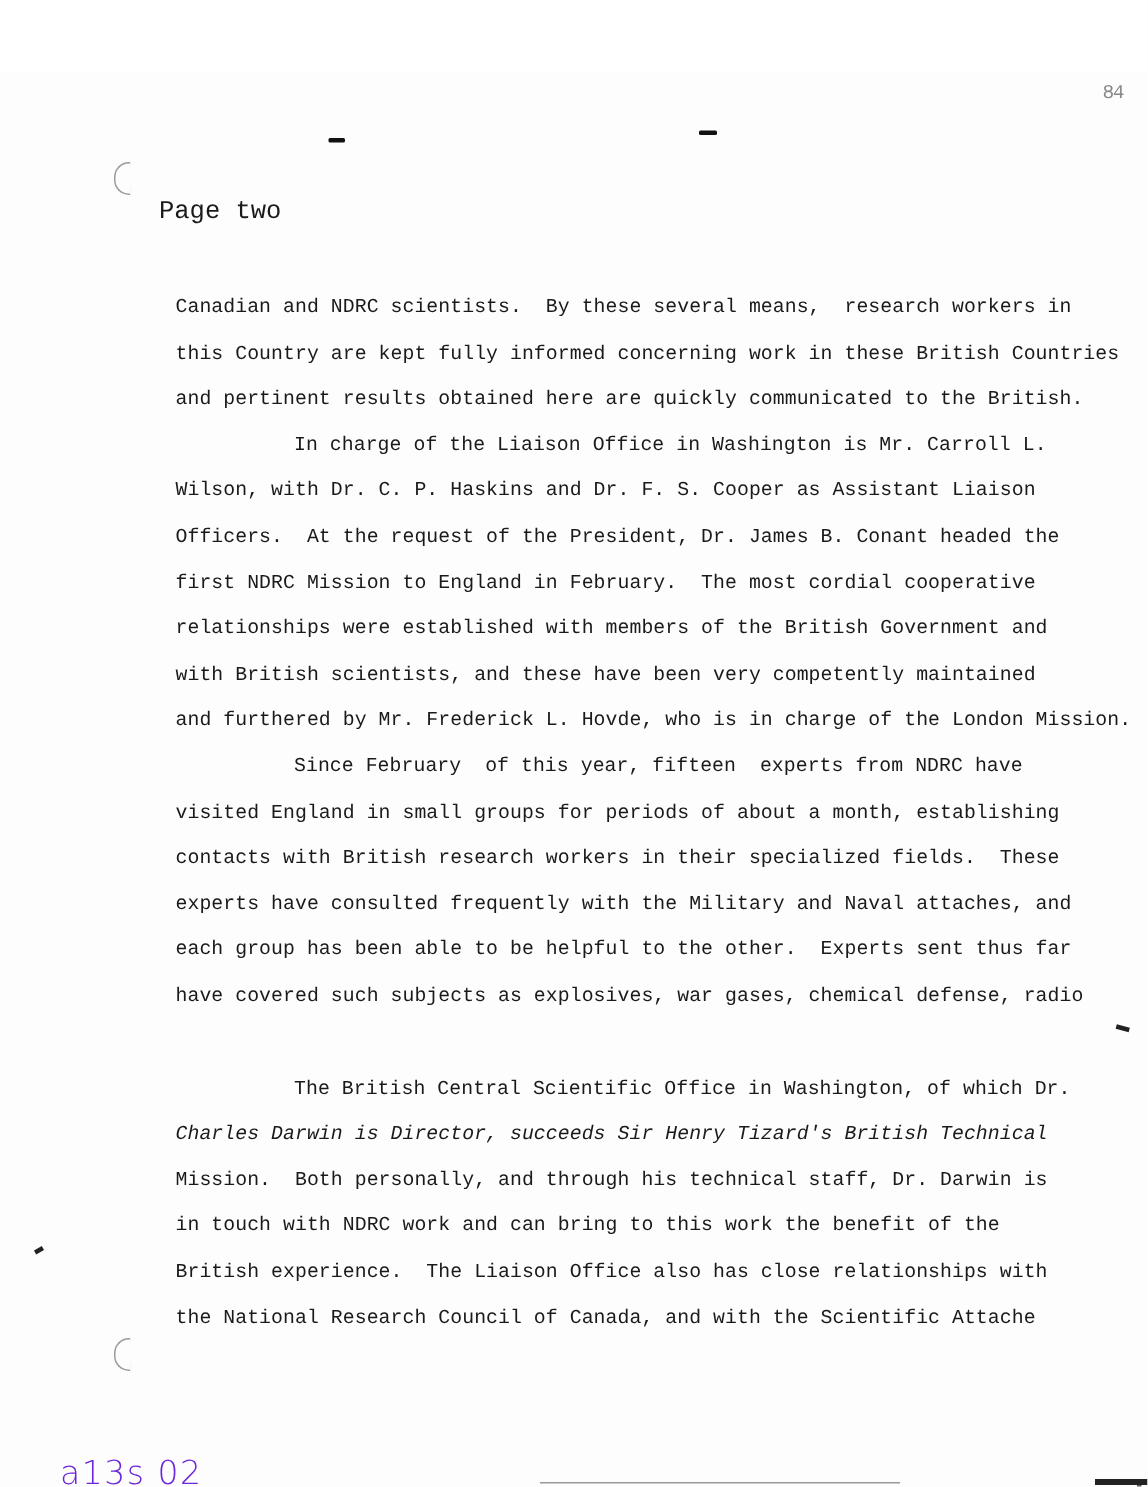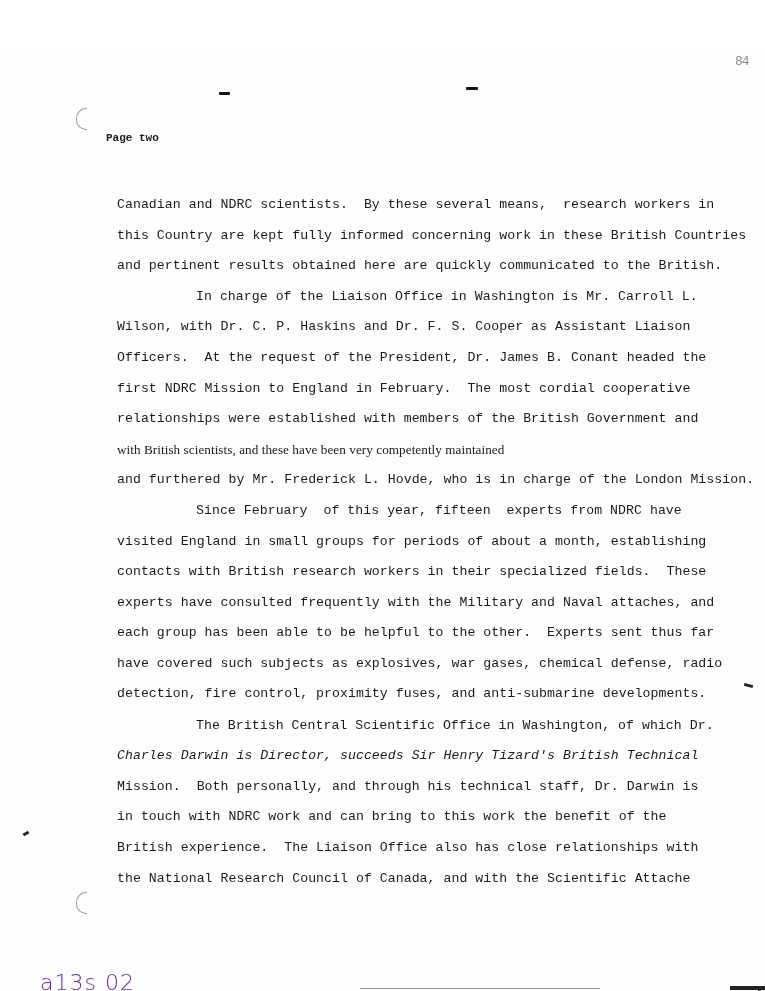--- a/index.html
+++ b/index.html
@@ -5,21 +5,21 @@
     html, body { margin: 0; padding: 0; }
     body {
       width: 765px; height: 991px; background: #ffffff; position: relative; overflow: hidden;
       font-family: "Liberation Mono", "DejaVu Sans Mono", monospace;
       color: #1a1a1a;
     }
     .page { position: absolute; left: 0; top: 16px; width: 765px; height: 991px; background: #fdfdfd; margin-top: 32px; }
     .folio { position: absolute; left: 735px; top: 6px; font-size: 13px; color: #8a8a8a; letter-spacing: -1px; }
     .dash { position: absolute; height: 3px; background: #111; border-radius: 1px; }
     .hole-mark { position: absolute; width: 10px; height: 20px; border: 1px solid #9a9a9a; border-right: none; border-radius: 10px 0 0 10px; }
-    .header { position: absolute; left: 106px; top: 84px; font-size: 11px; font-weight: bold; }
+    .header { position: absolute; left: 106px; top: 84px; font-size: 17px; }
     .line { position: absolute; font-size: 13.2px; white-space: pre; letter-spacing: 0.05px; }
     .handwritten { position: absolute; left: 40px; top: 922px; font-family: "DejaVu Sans", sans-serif; font-size: 22px; color: #6d28d9; font-weight: 300; letter-spacing: 1px; }
     .speck { position: absolute; background: #222; }
     .rule { position: absolute; height: 1px; background: #999; }
   </style>
 </head>
 <body>
 
 <div class="page">
   <div class="folio">84</div>
@@ -33,30 +33,29 @@
 
   <div class="line" style="left:117px;top:149px;">Canadian and NDRC scientists.  By these several means,  research workers in</div>
   <div class="line" style="left:117px;top:180px;">this Country are kept fully informed concerning work in these British Countries</div>
   <div class="line" style="left:117px;top:210px;">and pertinent results obtained here are quickly communicated to the British.</div>
 
   <div class="line" style="left:196px;top:241px;">In charge of the Liaison Office in Washington is Mr. Carroll L.</div>
   <div class="line" style="left:117px;top:271px;">Wilson, with Dr. C. P. Haskins and Dr. F. S. Cooper as Assistant Liaison</div>
   <div class="line" style="left:117px;top:302px;">Officers.  At the request of the President, Dr. James B. Conant headed the</div>
   <div class="line" style="left:117px;top:363px;">relationships were established with members of the British Government and</div>
   <div class="line" style="left:117px;top:333px;">first NDRC Mission to England in February.  The most cordial cooperative</div>
-  <div class="line" style="left:117px;top:394px;font-family:Liberation Serif, serif;">with British scientists, and these have been very competently maintained</div>
+  <div class="line" style="left:117px;top:394px;">with British scientists, and these have been very competently maintained</div>
   <div class="line" style="left:117px;top:424px;text-align:center;">and furthered by Mr. Frederick L. Hovde, who is in charge of the London Mission.</div>
 
   <div class="line" style="left:196px;top:455px;">Since February  of this year, fifteen  experts from NDRC have</div>
   <div class="line" style="left:117px;top:486px;">visited England in small groups for periods of about a month, establishing</div>
   <div class="line" style="left:117px;top:516px;">contacts with British research workers in their specialized fields.  These</div>
   <div class="line" style="left:117px;top:547px;">experts have consulted frequently with the Military and Naval attaches, and</div>
   <div class="line" style="left:117px;top:577px;">each group has been able to be helpful to the other.  Experts sent thus far</div>
   <div class="line" style="left:117px;top:608px;">have covered such subjects as explosives, war gases, chemical defense, radio</div>
-  <div class="line" style="left:117px;top:638px;">detection, fire control, proximity fuses, and anti-submarine developments.</div>
 
   <div class="line" style="left:196px;top:670px;">The British Central Scientific Office in Washington, of which Dr.</div>
   <div class="line" style="left:117px;top:700px;font-style:italic;">Charles Darwin is Director, succeeds Sir Henry Tizard's British Technical</div>
   <div class="line" style="left:117px;top:761px;">in touch with NDRC work and can bring to this work the benefit of the</div>
   <div class="line" style="left:117px;top:731px;">Mission.  Both personally, and through his technical staff, Dr. Darwin is</div>
   <div class="line" style="left:117px;top:792px;">British experience.  The Liaison Office also has close relationships with</div>
   <div class="line" style="left:117px;top:823px;">the National Research Council of Canada, and with the Scientific Attache</div>
 
   <div class="speck" style="left:744px;top:636px;width:9px;height:3px;transform:rotate(15deg);"></div>
   <div class="speck" style="left:23px;top:784px;width:6px;height:3px;transform:rotate(-30deg);"></div>

